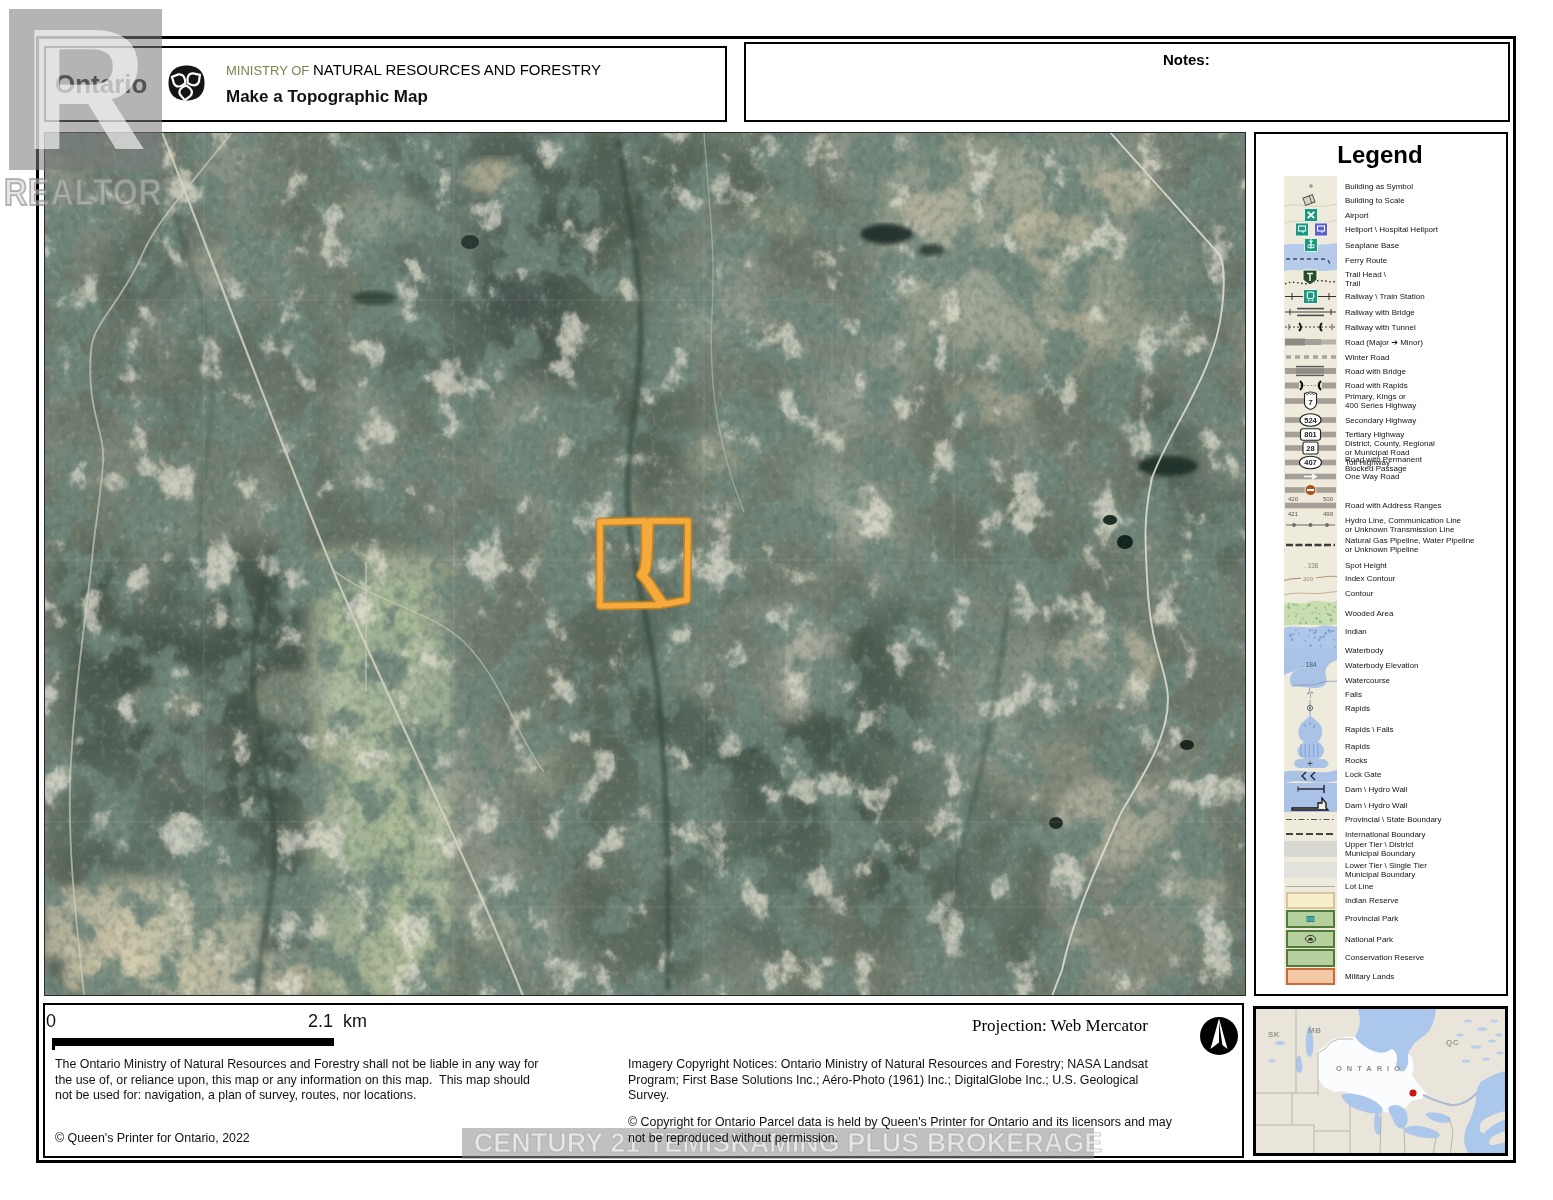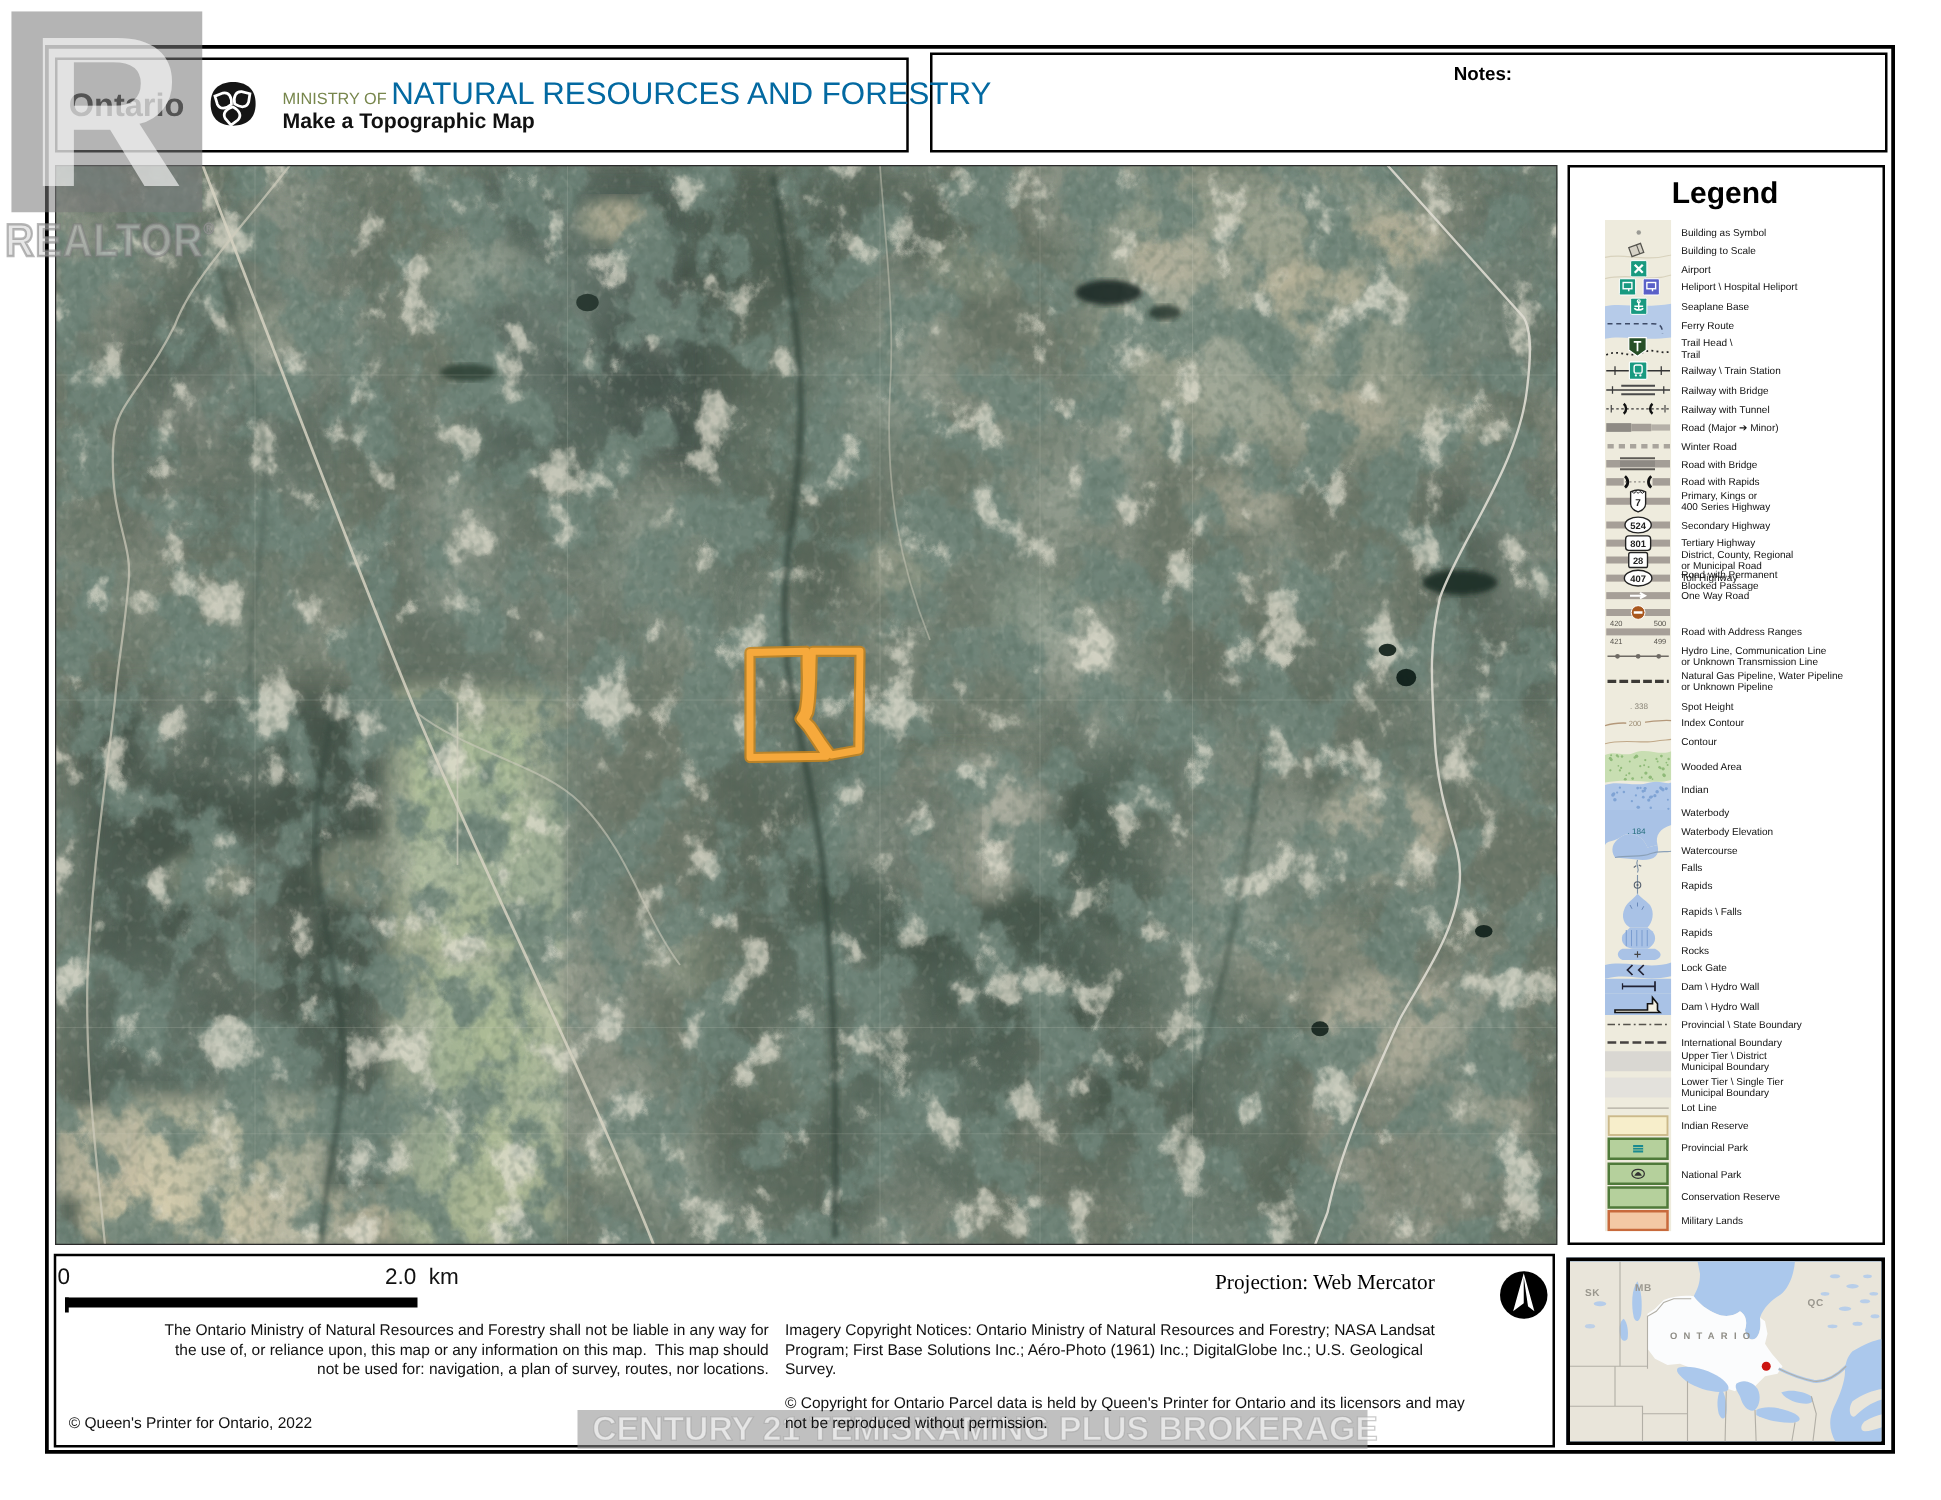--- a/index.html
+++ b/index.html
@@ -6,35 +6,35 @@
   body{width:1553px;height:1200px;position:relative;overflow:hidden;
        font-family:"Liberation Sans",sans-serif;}
   .abs{position:absolute;}
   #outerborder{left:36px;top:36px;width:1474px;height:1121px;border:3px solid #000;}
   #headerbox{left:44px;top:46px;width:679px;height:72px;border:2px solid #000;background:#fff;}
   #notesbox{left:744px;top:42px;width:762px;height:76px;border:2px solid #000;background:#fff;}
   #noteslbl{left:1163px;top:51px;font-size:15px;font-weight:bold;color:#000;}
   #ontariotxt{left:55px;top:69px;font-size:26px;font-weight:bold;color:#222;letter-spacing:0px;}
   #ministryline{left:226px;top:61px;white-space:nowrap;}
   #ministryof{font-size:13px;color:#77864c;}
-  #natres{font-size:25px;color:#0369a1;}
+  #natres{font-size:15px;color:#000000;}
   #trillium{left:168px;top:65px;}
   #maketopo{left:226px;top:87px;font-size:17px;font-weight:bold;color:#111;}
   #mapbox{left:44px;top:132px;width:1202px;height:864px;}
   #legendbox{left:1254px;top:132px;width:250px;height:860px;border:2px solid #000;background:#fff;}
   #legendtitle{left:1254px;top:141px;width:252px;text-align:center;font-size:24px;font-weight:bold;color:#000;}
   #bottombox{left:43px;top:1003px;width:1197px;height:151px;border:2px solid #000;background:#fff;}
   #inset{left:1253px;top:1006px;width:249px;height:144px;border:3px solid #000;background:#aac9ec;overflow:hidden;}
   .bt{font-size:12.4px;color:#111;line-height:15.5px;z-index:3;}
   #scale0{left:46px;top:1014px;font-size:18px;}
   #scale28{left:308px;top:1014px;font-size:18px;}
   #scalekm{left:343px;top:1014px;font-size:18px;}
   #scalebar{left:52px;top:1038px;width:282px;height:8px;background:#000;}
   #scaletick{left:52px;top:1038px;width:3px;height:12px;background:#000;}
-  #discl{left:55px;top:1057px;width:560px;text-align:right;}
+  #discl{left:55px;top:1057px;width:560px;}
   #queens{left:55px;top:1131px;}
   #imagery{left:628px;top:1057px;width:600px;}
   #parcelc{left:628px;top:1115px;width:640px;}
   #projlbl{left:972px;top:1016px;font-size:17px;color:#000;font-family:Liberation Serif, serif;}
   #northarrow{left:1199px;top:1016px;}
   .lgl{font-size:8px;line-height:9px;color:#111;white-space:nowrap;}
 </style>
 </head>
 <body>
 <div class="abs" id="outerborder"></div>
@@ -475,21 +475,21 @@
 <div class="abs lgl" style="left:1345px;top:839.5px">Upper Tier \ District<br>Municipal Boundary</div>
 <div class="abs lgl" style="left:1345px;top:860.5px">Lower Tier \ Single Tier<br>Municipal Boundary</div>
 <div class="abs lgl" style="left:1345px;top:882.0px">Lot Line</div>
 <div class="abs lgl" style="left:1345px;top:896.0px">Indian Reserve</div>
 <div class="abs lgl" style="left:1345px;top:914.0px">Provincial Park</div>
 <div class="abs lgl" style="left:1345px;top:934.5px">National Park</div>
 <div class="abs lgl" style="left:1345px;top:953.0px">Conservation Reserve</div>
 <div class="abs lgl" style="left:1345px;top:972.0px">Military Lands</div>
 <div class="abs" id="bottombox"></div>
 <div class="abs bt" id="scale0">0</div>
-<div class="abs bt" id="scale28">2.0</div>
+<div class="abs bt" id="scale28">2.1</div>
 <div class="abs bt" id="scalekm">km</div>
 <div class="abs" id="scalebar"></div>
 <div class="abs" id="scaletick"></div>
 <div class="abs bt" id="discl">The Ontario Ministry of Natural Resources and Forestry shall not be liable in any way for<br>the use of, or reliance upon, this map or any information on this map.&nbsp; This map should<br>not be used for: navigation, a plan of survey, routes, nor locations.</div>
 <div class="abs bt" id="queens">© Queen's Printer for Ontario, 2022</div>
 <div class="abs bt" id="imagery">Imagery Copyright Notices: Ontario Ministry of Natural Resources and Forestry; NASA Landsat<br>Program; First Base Solutions Inc.; Aéro-Photo (1961) Inc.; DigitalGlobe Inc.; U.S. Geological<br>Survey.</div>
 <div class="abs bt" id="parcelc">© Copyright for Ontario Parcel data is held by Queen's Printer for Ontario and its licensors and may<br>not be reproduced without permission.</div>
 <div class="abs" id="projlbl">Projection: Web Mercator</div>
 <div class="abs" id="northarrow"><svg width="40" height="40" viewBox="0 0 40 40">
 <circle cx="20" cy="20" r="19" fill="#000"></circle>

